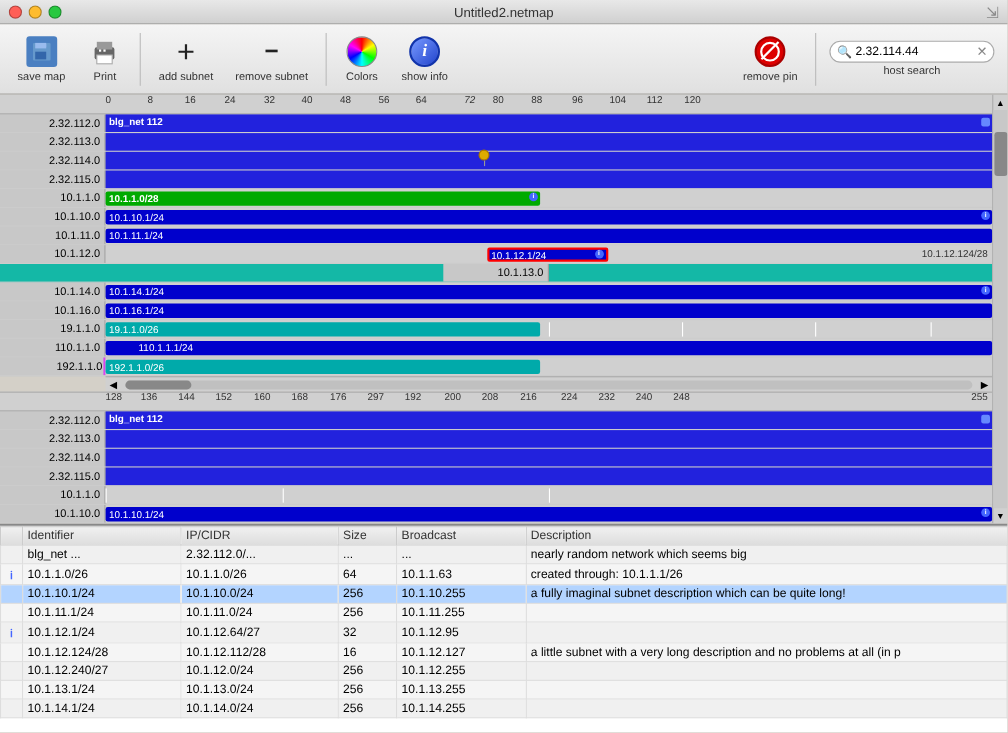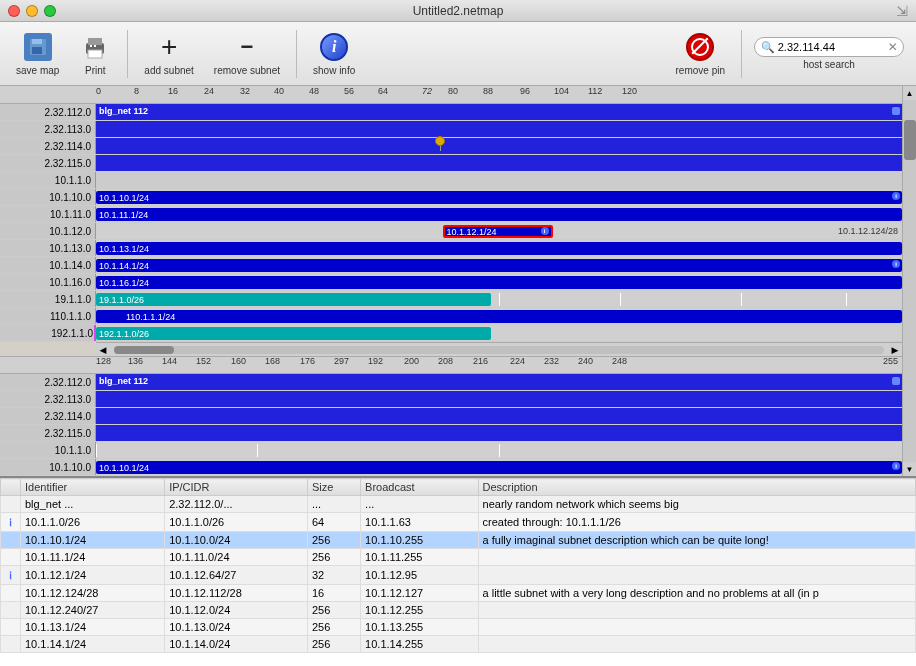--- a/index.html
+++ b/index.html
@@ -233,20 +233,26 @@
   <div class="tool-item">
     <div class="tool-icon">
       <span style="font-size:22px;font-weight:bold;color:#222;line-height:1;">−</span>
     </div>
     <span class="tool-label">remove subnet</span>
   </div>
 
 
   <div class="tool-sep"></div>
 
+  <div class="tool-item">
+    <div class="tool-icon">
+      <div class="color-circle"></div>
+    </div>
+    <span class="tool-label">Colors</span>
+  </div>
 
   <div class="tool-item">
     <div class="tool-icon">
       <div class="info-circle">i</div>
     </div>
     <span class="tool-label">show info</span>
   </div>
 
   <div style="flex:1;"></div>
 
@@ -325,20 +331,28 @@
           </div>
         </div>
 
         <div class="map-row" style="height:17px;background:#cccccc;">
           <div class="map-row-label" style="width:96px;min-width:96px;font-size:10px;color:#000;text-align:right;padding-right:4px;background:#c8c8c8;height:100%;display:flex;align-items:center;justify-content:flex-end;border-right:1px solid #999;">2.32.115.0</div>
           <div class="map-row-content" style="flex:1;height:100%;background:#2222dd;"></div>
         </div>
 
         <div class="map-row" style="height:17px;background:#cccccc;">
           <div class="map-row-label" style="width:96px;min-width:96px;font-size:10px;color:#000;text-align:right;padding-right:4px;background:#c8c8c8;height:100%;display:flex;align-items:center;justify-content:flex-end;border-right:1px solid #999;">10.1.1.0</div>
+          <div class="map-row-content" style="flex:1;height:100%;background:#d0d0d0;position:relative;">
+            <div style="position:absolute;left:0;width:49%;height:13px;top:2px;background:#00aa00;border-radius:2px;display:flex;align-items:center;overflow:hidden;">
+              <span style="font-size:9px;color:white;padding-left:3px;font-weight:bold;">10.1.1.0/28</span>
+              <div style="position:absolute;right:2px;top:1px;width:8px;height:8px;background:#4466ff;border-radius:50%;display:flex;align-items:center;justify-content:center;">
+                  <span style="font-size:6px;color:white;font-weight:bold;">i</span>
+                </div>
+            </div>
+          </div>
         </div>
 
         <div class="map-row" style="height:17px;background:#cccccc;">
           <div class="map-row-label" style="width:96px;min-width:96px;font-size:10px;color:#000;text-align:right;padding-right:4px;background:#c8c8c8;height:100%;display:flex;align-items:center;justify-content:flex-end;border-right:1px solid #999;">10.1.10.0</div>
           <div class="map-row-content" style="flex:1;height:100%;background:#d0d0d0;position:relative;">
             <div style="position:absolute;left:0;width:100%;height:13px;top:2px;background:#0000cc;border-radius:2px;display:flex;align-items:center;">
               <span style="font-size:9px;color:white;padding-left:3px;">10.1.10.1/24</span>
               <div style="position:absolute;right:2px;top:1px;width:8px;height:8px;background:#4466ff;border-radius:50%;display:flex;align-items:center;justify-content:center;">
                   <span style="font-size:6px;color:white;font-weight:bold;">i</span>
                 </div>
@@ -363,21 +377,21 @@
               <span style="font-size:9px;color:white;padding-left:2px;">10.1.12.1/24</span>
               <div style="position:absolute;right:2px;top:0px;width:8px;height:8px;background:#4466ff;border-radius:50%;display:flex;align-items:center;justify-content:center;">
                   <span style="font-size:6px;color:white;font-weight:bold;">i</span>
                 </div>
             </div>
 
             <span style="position:absolute;right:4px;top:3px;font-size:9px;color:#333;">10.1.12.124/28</span>
           </div>
         </div>
 
-        <div class="map-row" style="height:17px;background:#14b8a6;">
+        <div class="map-row" style="height:17px;background:#14b8a6;flex-direction:column;">
           <div class="map-row-label" style="width:96px;min-width:96px;font-size:10px;color:#000;text-align:right;padding-right:4px;background:#c8c8c8;height:100%;display:flex;align-items:center;justify-content:flex-end;border-right:1px solid #999;">10.1.13.0</div>
           <div class="map-row-content" style="flex:1;height:100%;background:#d0d0d0;position:relative;">
             <div style="position:absolute;left:0;width:100%;height:13px;top:2px;background:#0000cc;border-radius:2px;">
               <span style="font-size:9px;color:white;padding-left:3px;">10.1.13.1/24</span>
             </div>
           </div>
         </div>
 
         <div class="map-row" style="height:17px;background:#cccccc;">
           <div class="map-row-label" style="width:96px;min-width:96px;font-size:10px;color:#000;text-align:right;padding-right:4px;background:#c8c8c8;height:100%;display:flex;align-items:center;justify-content:flex-end;border-right:1px solid #999;">10.1.14.0</div>

